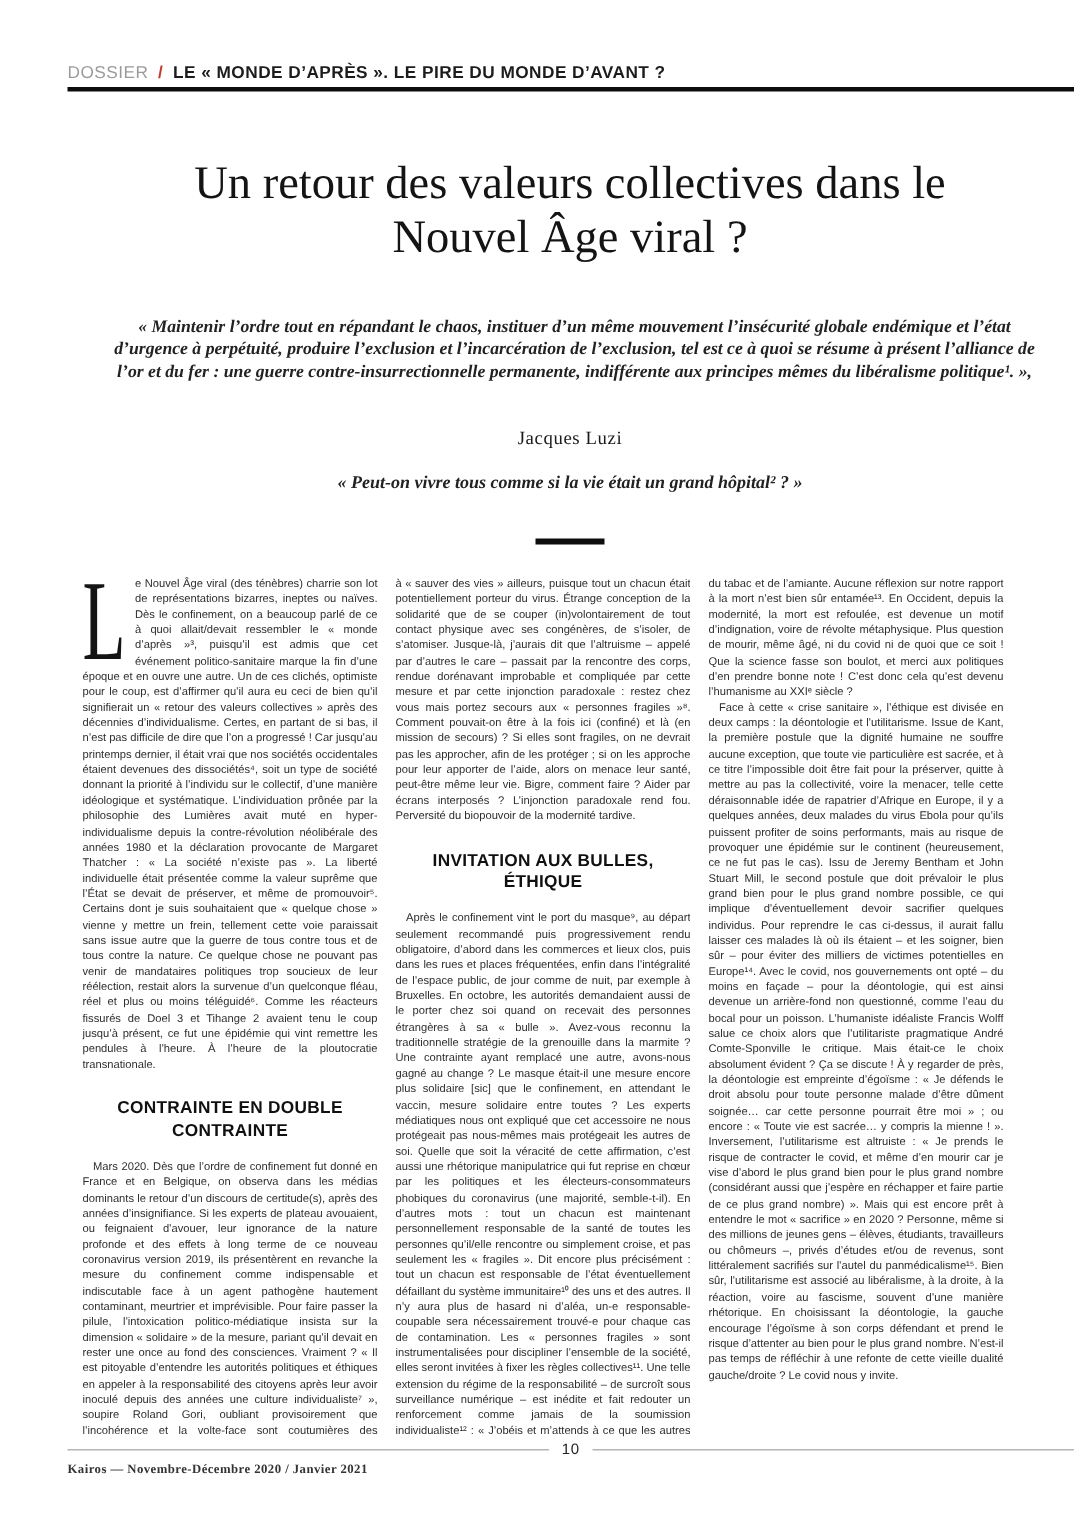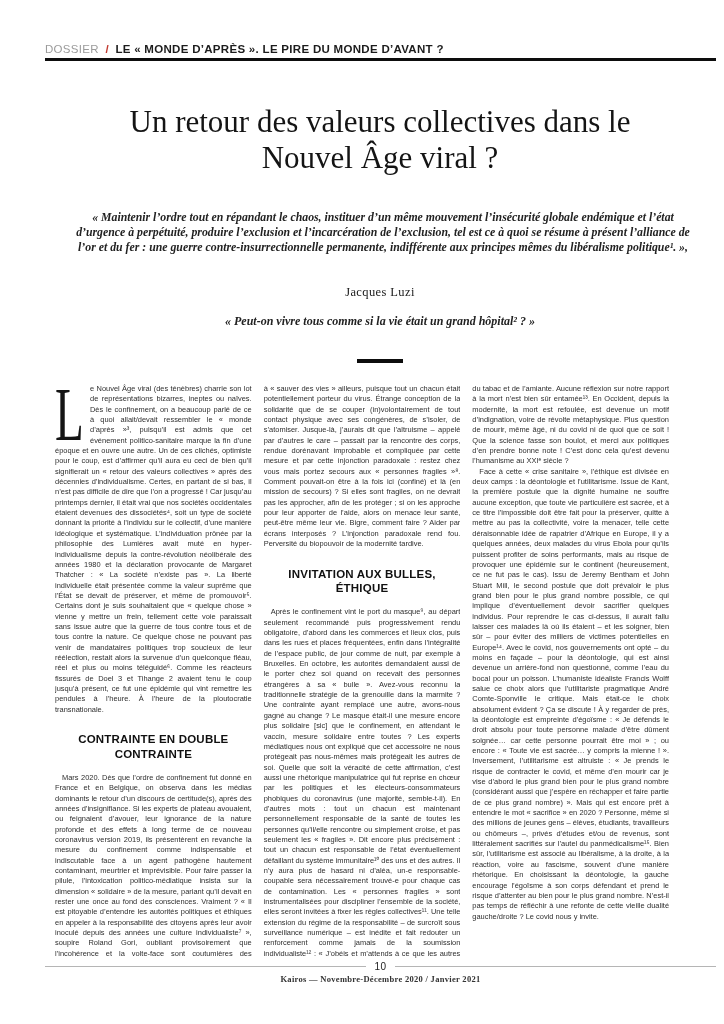--- a/index.html
+++ b/index.html
@@ -100,21 +100,21 @@
   
   .footer{
     position:absolute;left:45px;right:44px;top:961px;
   }
   .footer-row{display:flex;align-items:center;gap:8px;}
   .footer-line{flex:1 1 0;height:1px;background:#b5b5b5;}
   .page-number{
     font-size:10px;color:#222;letter-spacing:.5px;
   }
   .footer-credit{
-    margin-top:2px;text-align:center;
+    margin-top:2px;
     font-family:"Liberation Serif",serif;
     font-weight:bold;font-size:8.5px;color:#333;letter-spacing:.3px;
   }
 </style>
 </head>
 <body>
 
 <div class="page">
 
   <div class="kicker">

